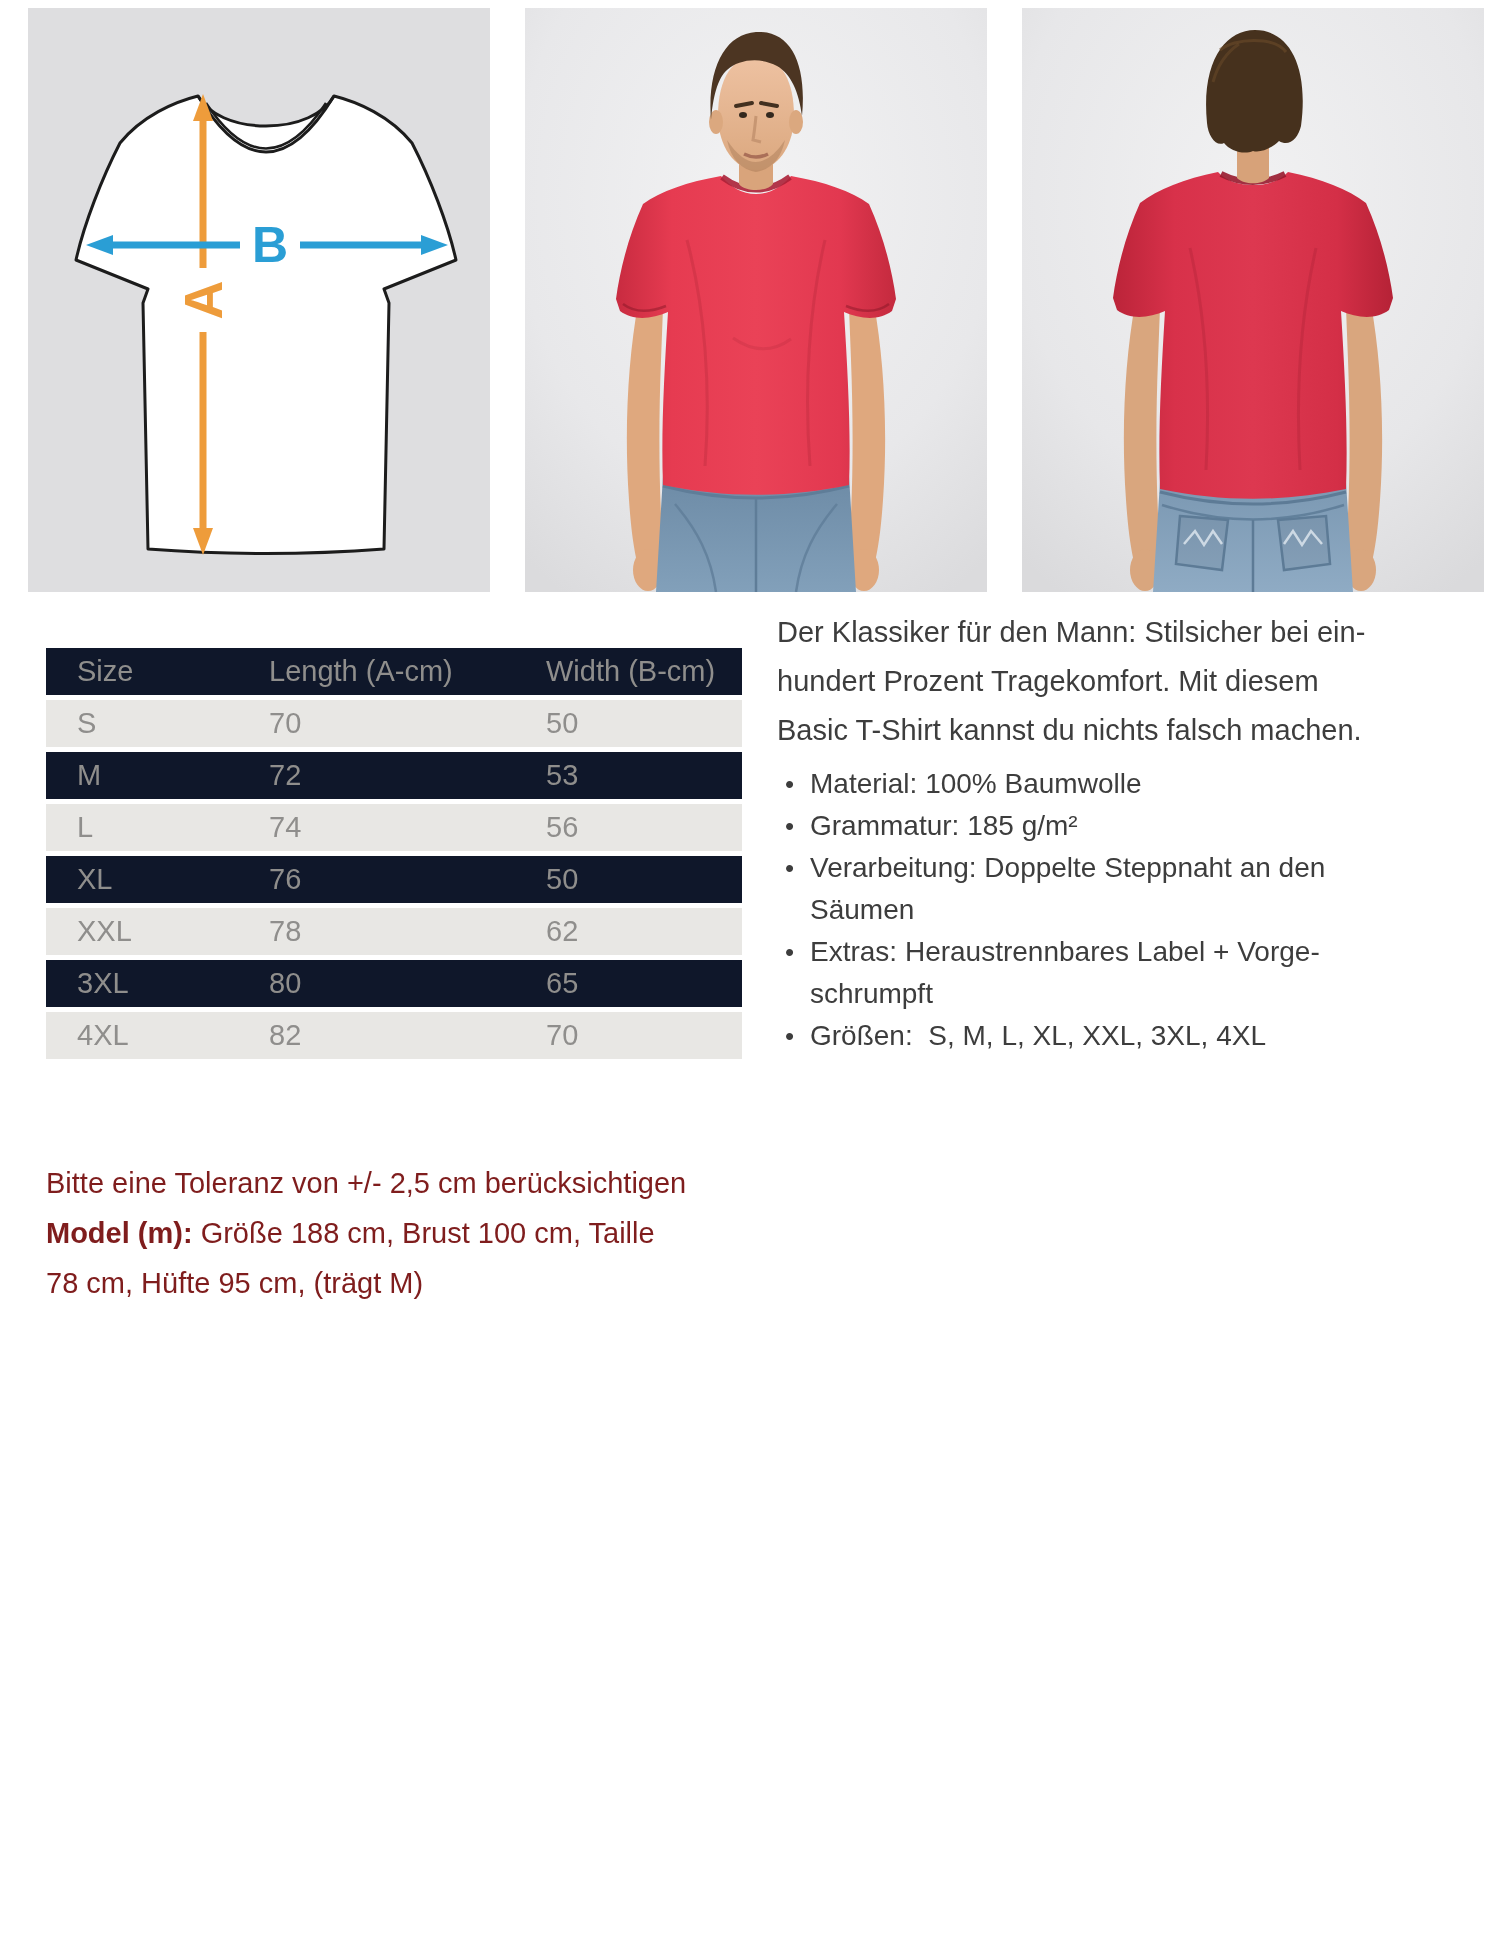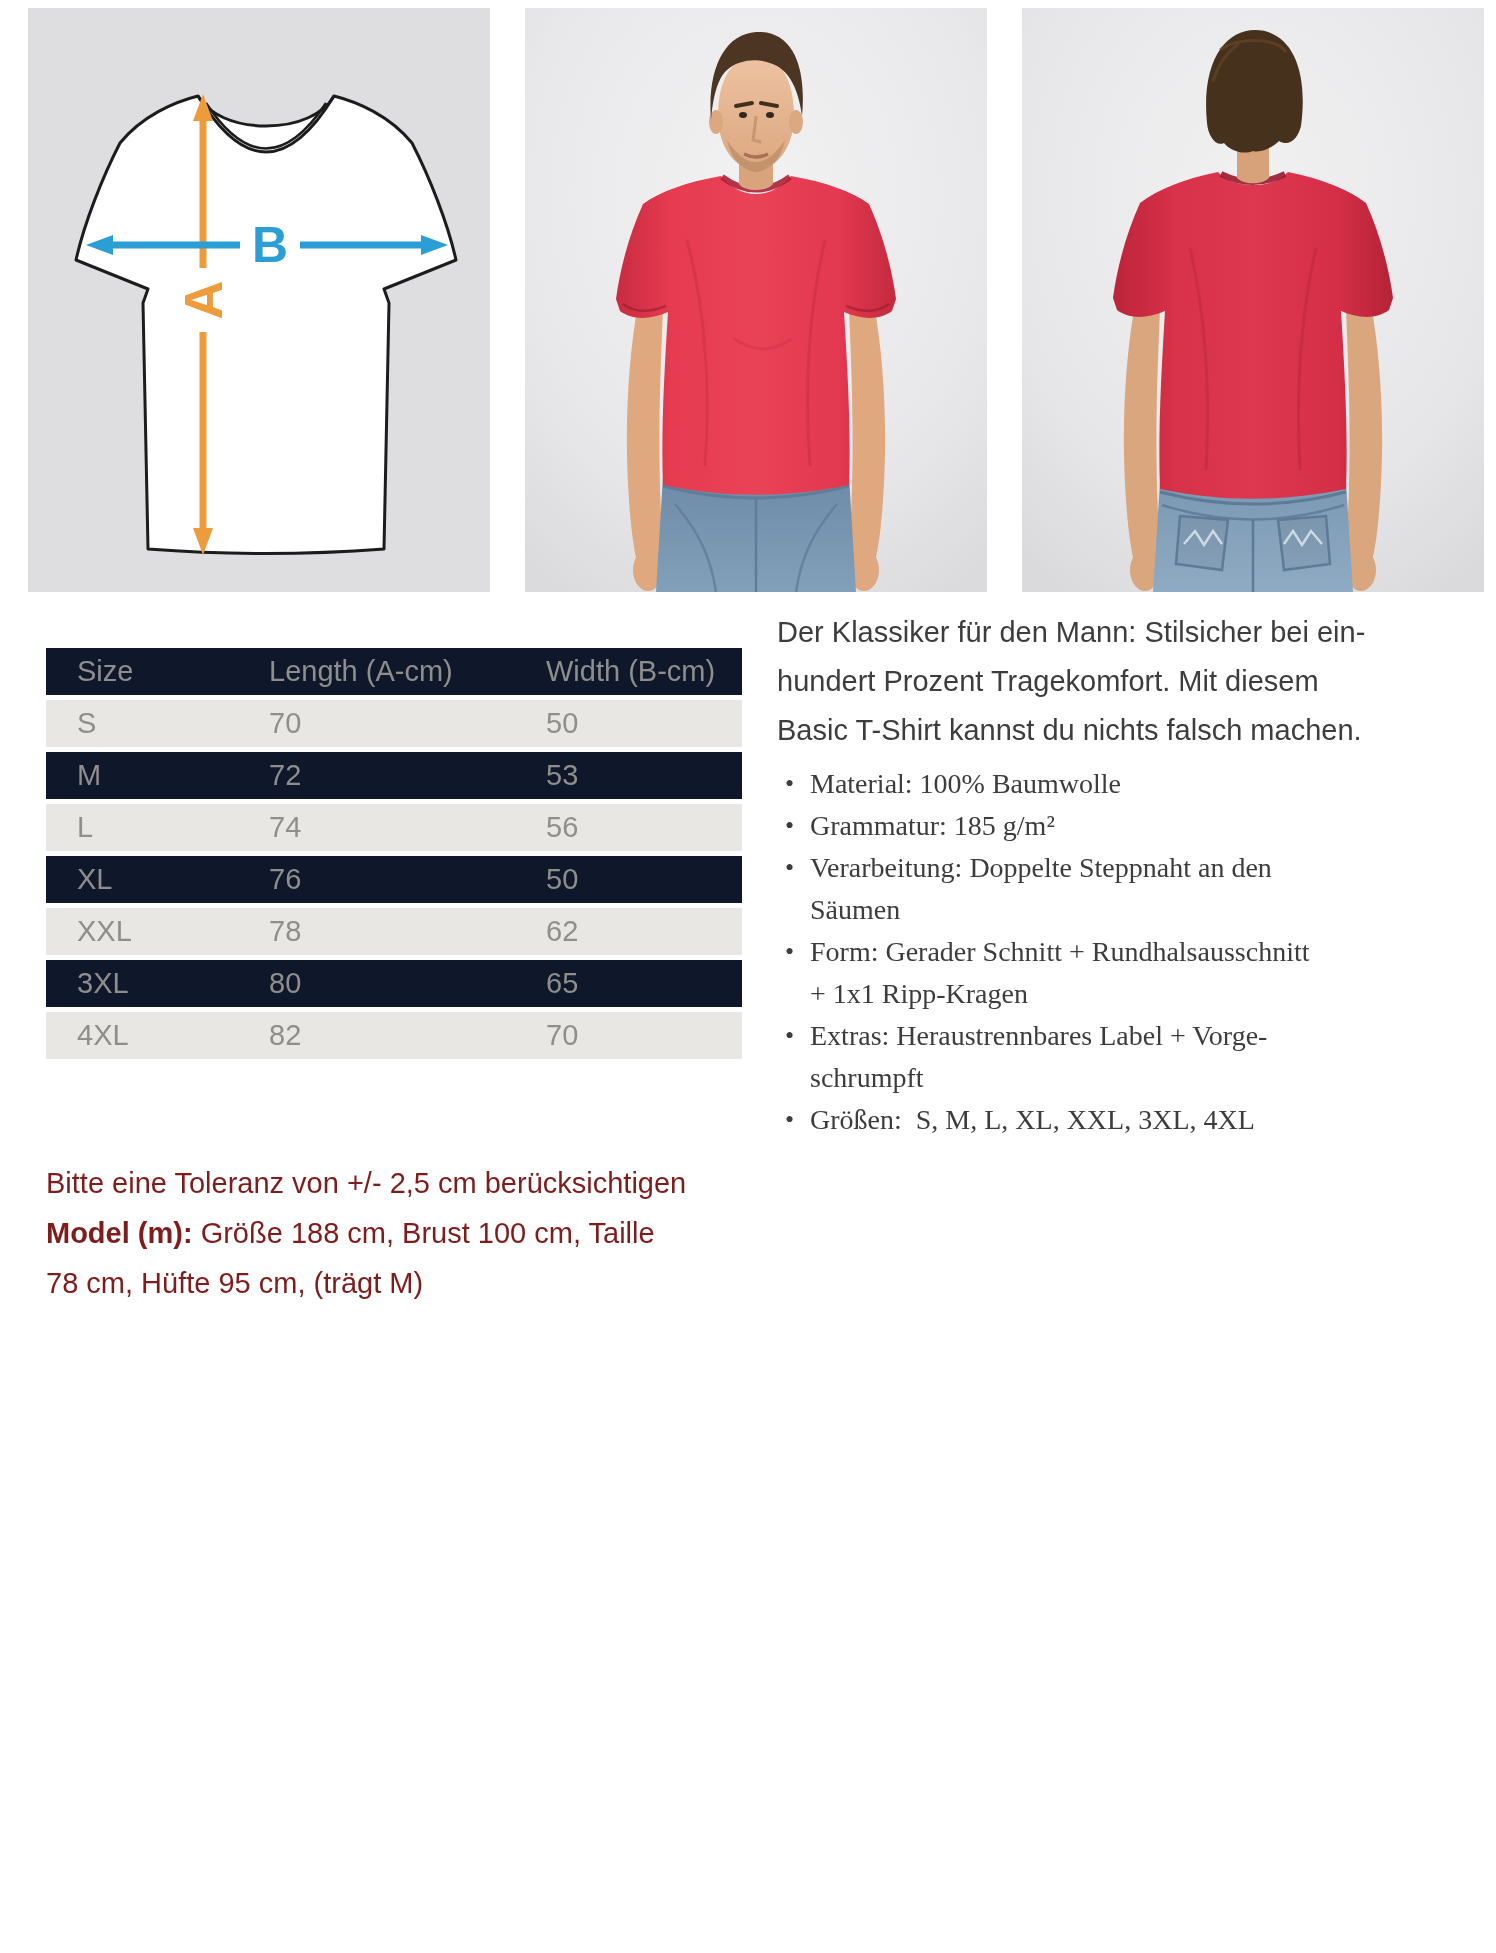--- a/index.html
+++ b/index.html
@@ -35,21 +35,21 @@
   .description{
     position:absolute;left:777px;top:608px;width:706px;color:#3d3d3d;
   }
   .desc-intro{
     margin:0 0 8px 0;font-size:29px;line-height:49px;white-space:pre-line;
   }
   ul.features{
     list-style:none;margin:0;padding:0;font-size:28px;line-height:42px;
   }
   ul.features li{
-    position:relative;padding-left:33px;white-space:pre-line;font-family:Liberation Serif, serif;
+    position:relative;padding-left:33px;white-space:pre-line;
   }
   ul.features li::before{
     content:"\2022";position:absolute;left:8px;top:0;font-size:26px;color:#3d3d3d;
   }
 </style>
 </head>
 <body>
 
 <div class="page">
 
@@ -305,21 +305,19 @@
 
   <div class="description">
     <p class="desc-intro">Der Klassiker für den Mann: Stilsicher bei ein-
 hundert Prozent Tragekomfort. Mit diesem
 Basic T-Shirt kannst du nichts falsch machen.</p>
     <ul class="features">
       <li>Material: 100% Baumwolle</li>
       <li>Grammatur: 185 g/m²</li>
       <li>Verarbeitung: Doppelte Steppnaht an den
 Säumen</li>
-      <li>Form: Gerader Schnitt + Rundhalsausschnitt
-+ 1x1 Ripp-Kragen</li>
       <li>Extras: Heraustrennbares Label + Vorge-
 schrumpft</li>
       <li>Größen: &nbsp;S, M, L, XL, XXL, 3XL, 4XL</li>
     </ul>
   </div>
 
 </div>
 
 </body></html>

